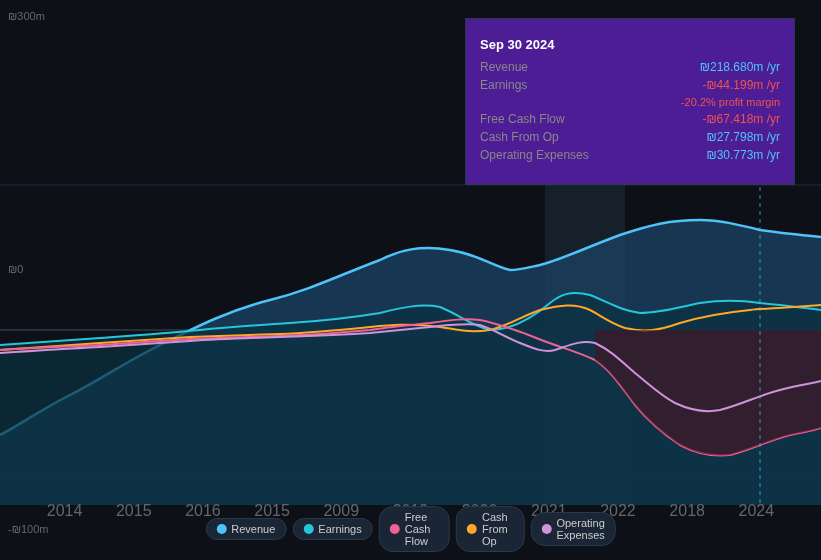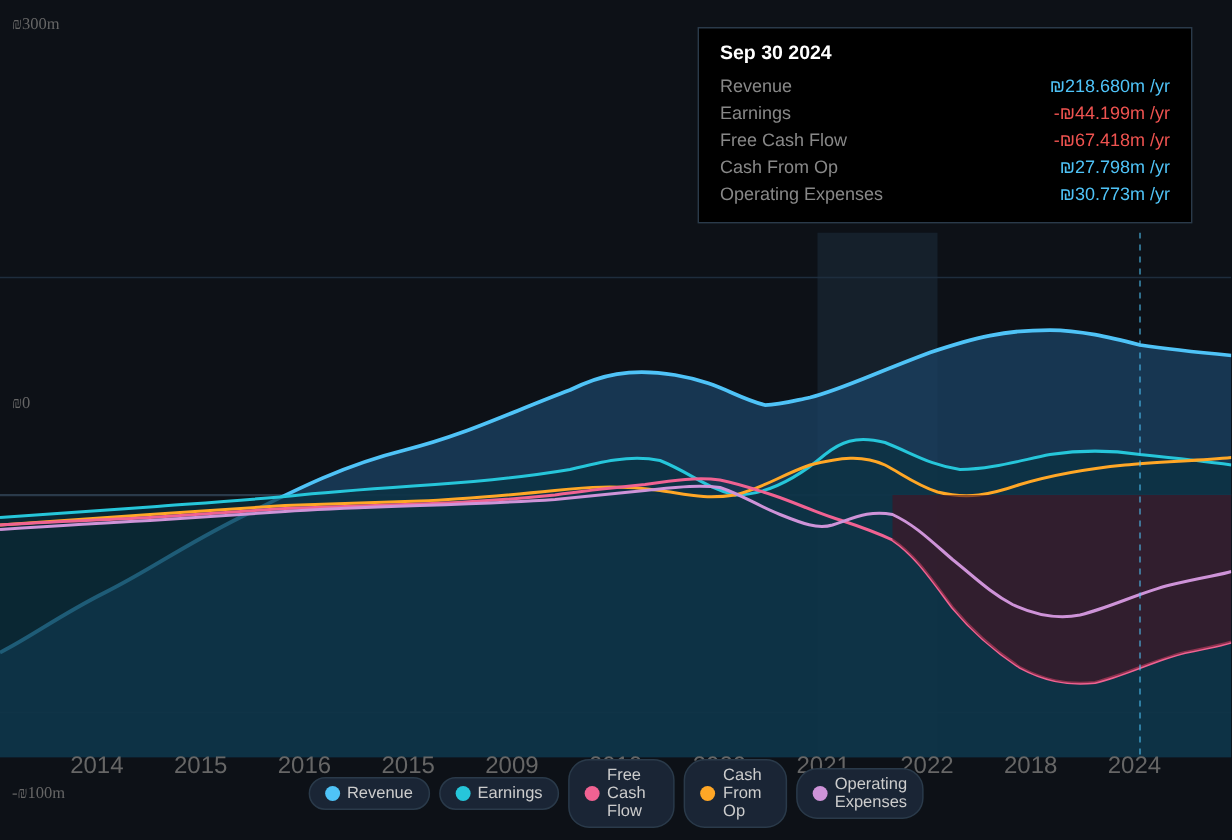--- a/index.html
+++ b/index.html
@@ -11,23 +11,23 @@
       color: #ccc;
       overflow: hidden;
       position: relative;
     }
 
     
     .tooltip {
       position: absolute;
       top: 18px;
       left: 465px;
-      background: #000000;
+      background: #4c1d95;
       border: 1px solid #2a3a4a;
-      padding: 8px 14px;
+      padding: 18px 14px;
       min-width: 330px;
       z-index: 10;
     }
     .tooltip-title {
       font-size: 13px;
       color: #fff;
       font-weight: bold;
       margin-bottom: 8px;
     }
     .tooltip-row {
@@ -61,21 +61,20 @@
       top: 155px;
       left: 0;
       right: 0;
       bottom: 55px;
     }
     .y-label {
       position: absolute;
       left: 8px;
       font-size: 11px;
       color: #666;
-      font-family: Liberation Serif, serif;
     }
     .y-label.top { top: 10px; }
     .y-label.zero { top: 47%; }
     .y-label.neg { bottom: 25px; margin-top: 41px; }
 
     .chart-svg {
       position: absolute;
       top: 0;
       left: 0;
       width: 100%;
@@ -145,20 +144,23 @@
   <div class="tooltip-row">
     <span class="tooltip-label">Revenue</span>
     <span class="tooltip-value blue">₪218.680m /yr</span>
   </div>
 
   <div class="tooltip-row">
     <span class="tooltip-label">Earnings</span>
     <div class="tooltip-sub">
       <span class="tooltip-value red">-₪44.199m /yr</span>
     </div>
+  </div>
+  <div style="display:flex; justify-content:flex-end; margin-bottom:4px;">
+    <span class="tooltip-value warning">-20.2% profit margin</span>
   </div>
 
   <div class="tooltip-row">
     <span class="tooltip-label">Free Cash Flow</span>
     <span class="tooltip-value red">-₪67.418m /yr</span>
   </div>
 
   <div class="tooltip-row">
     <span class="tooltip-label">Cash From Op</span>
     <span class="tooltip-value blue">₪27.798m /yr</span>

